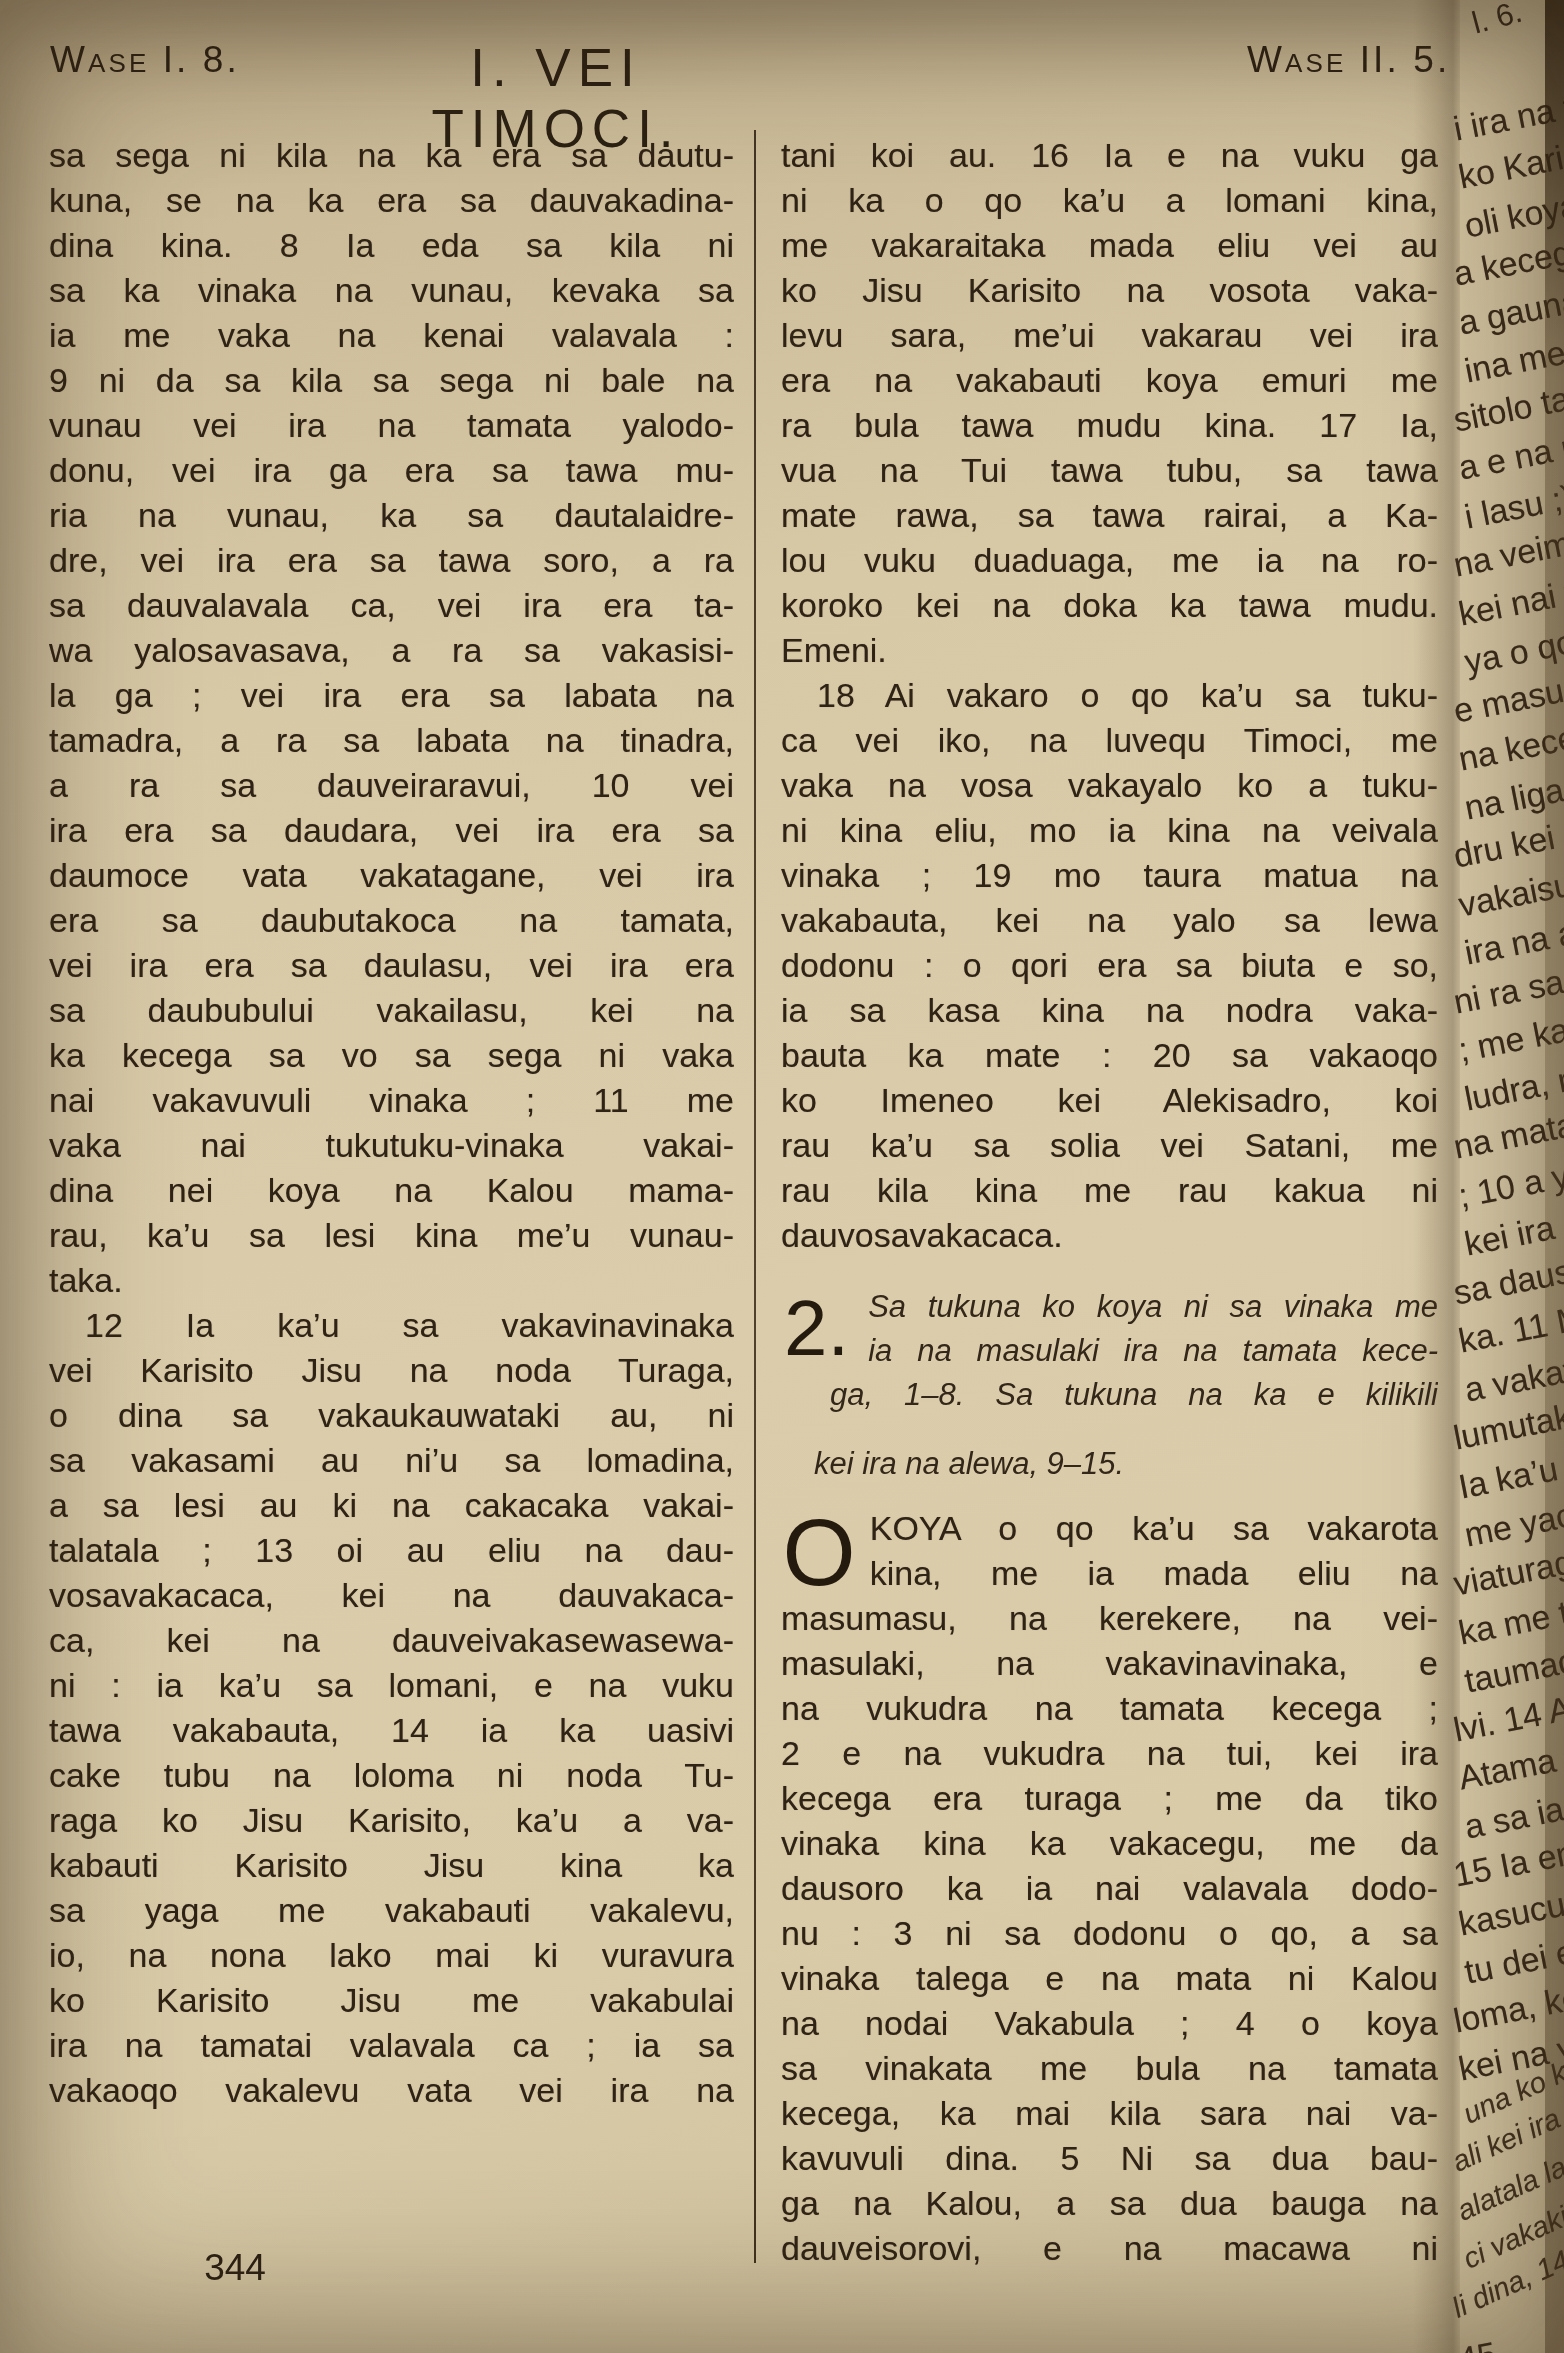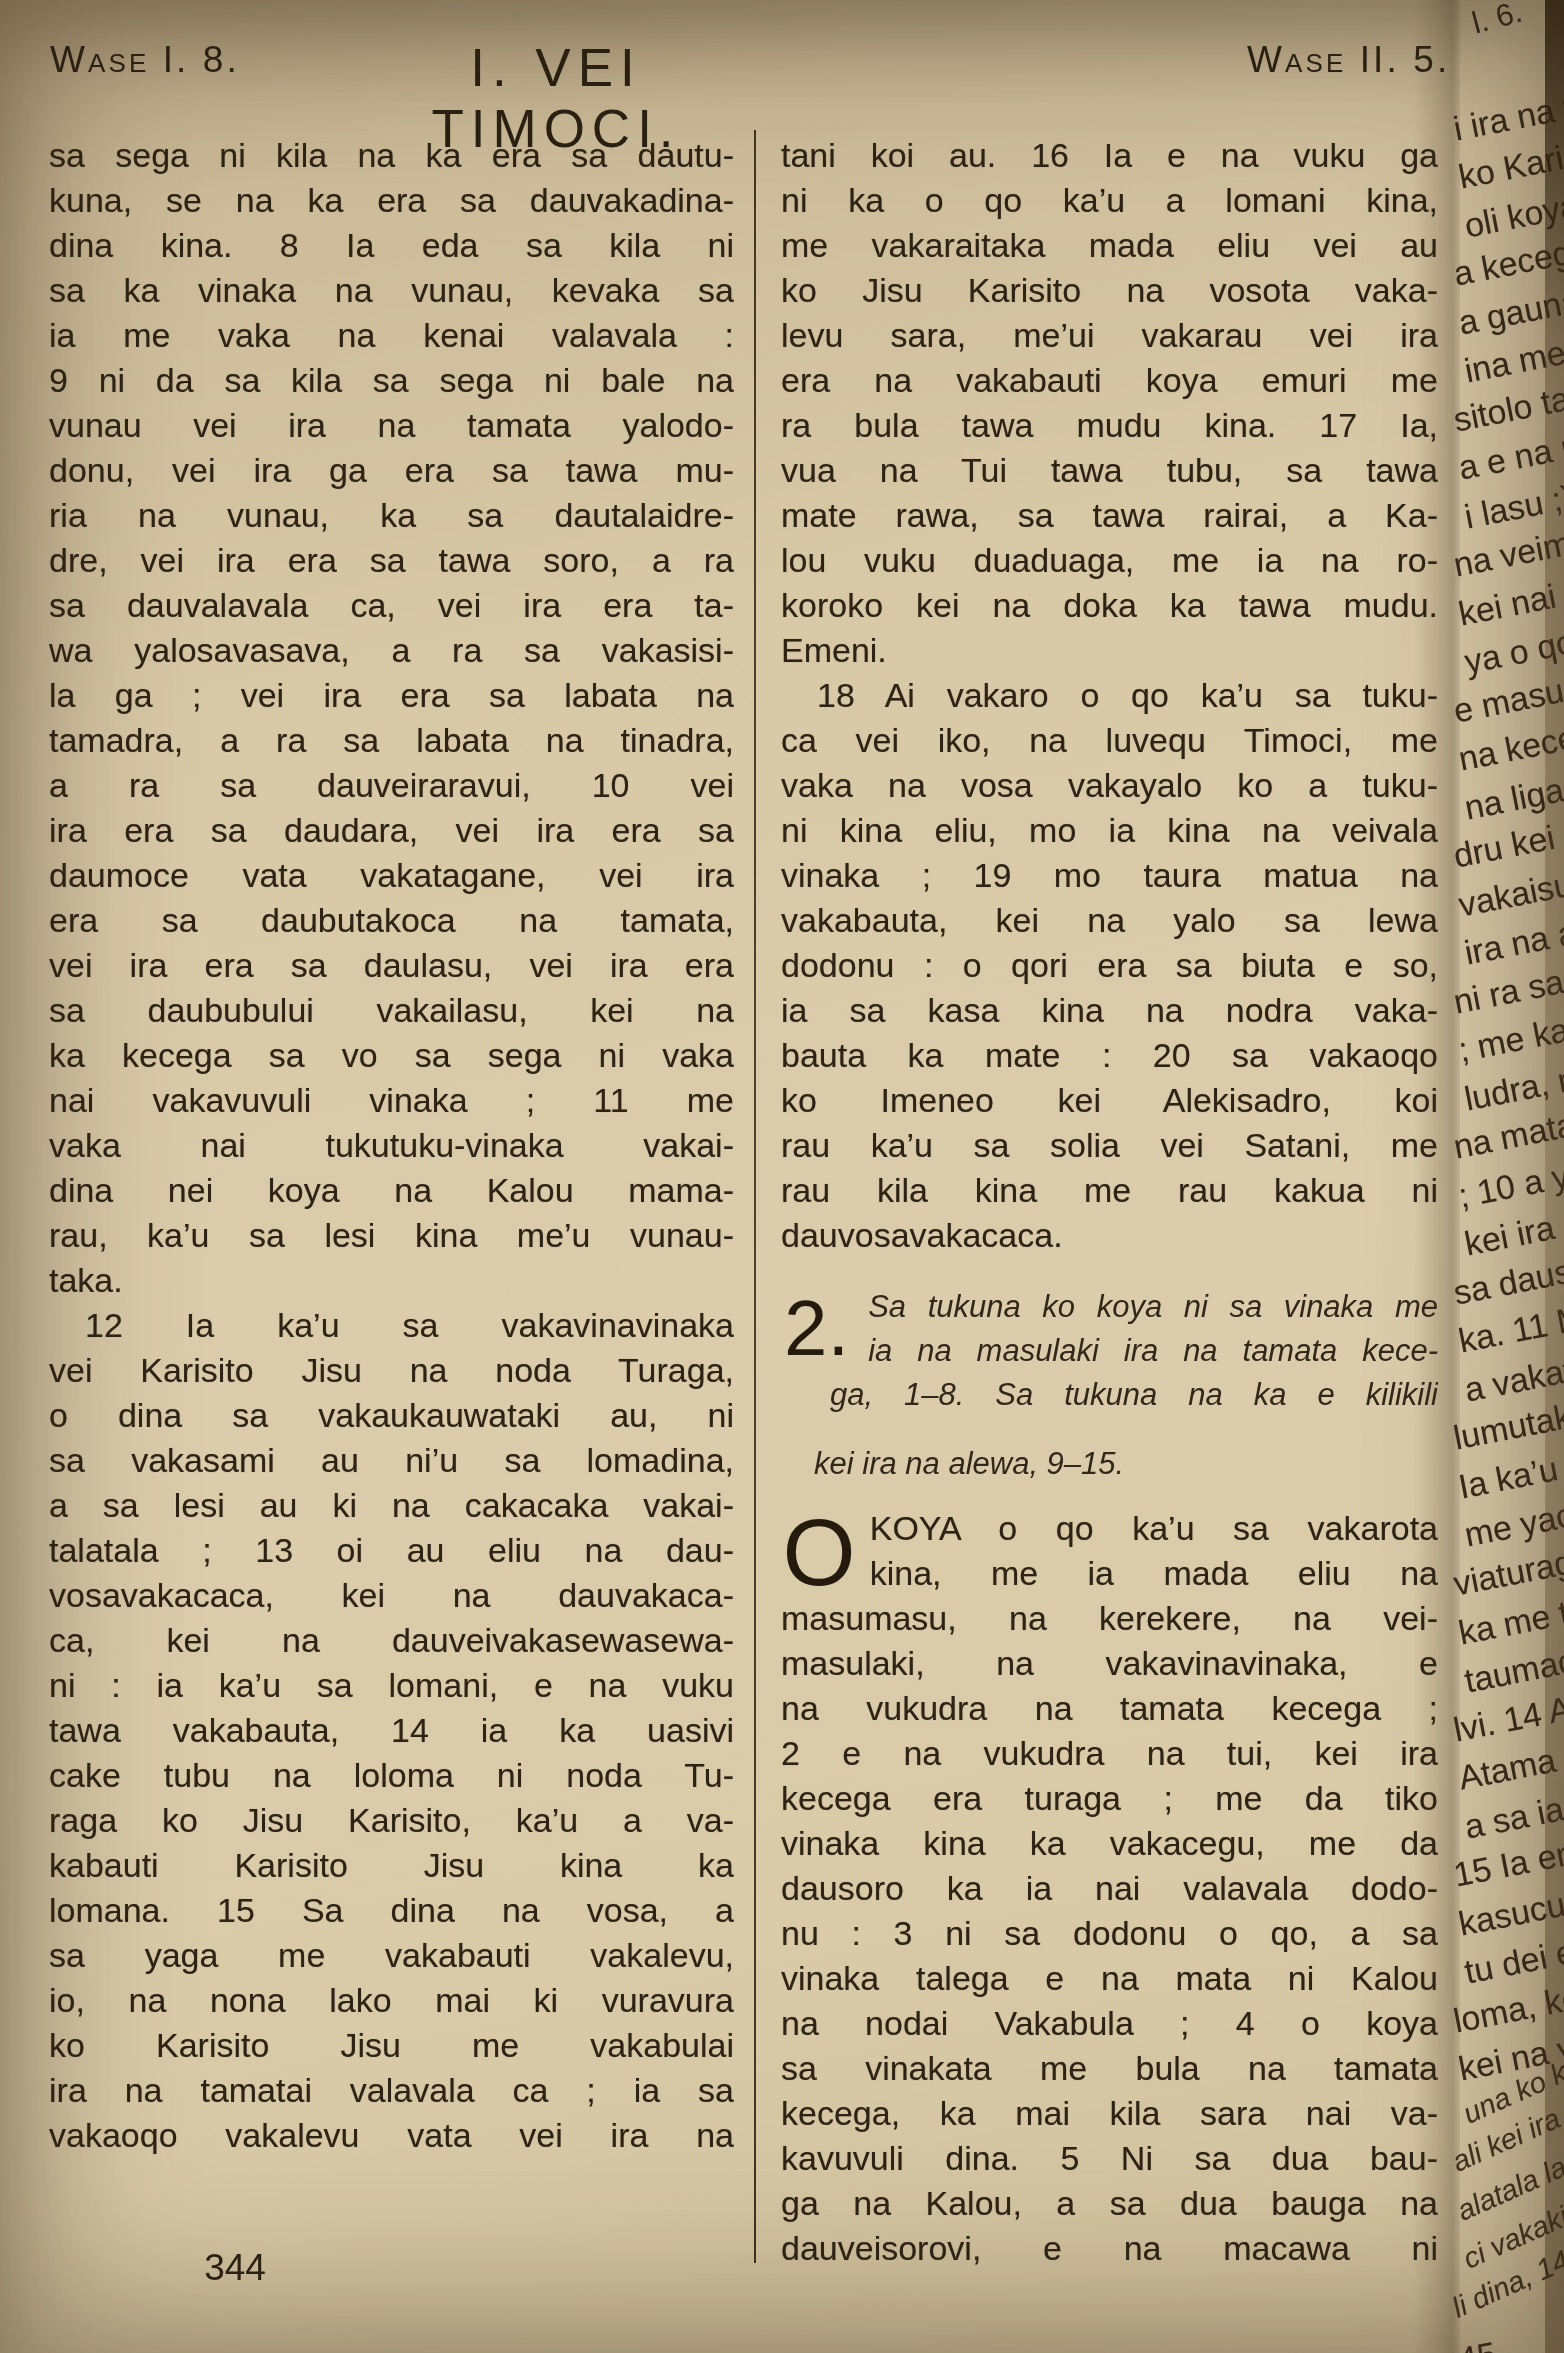--- a/index.html
+++ b/index.html
@@ -94,21 +94,20 @@
       <div class="line">sa vakasami au ni’u sa lomadina,</div>
       <div class="line">a sa lesi au ki na cakacaka vakai-</div>
       <div class="line">talatala ; 13 oi au eliu na dau-</div>
       <div class="line">vosavakacaca, kei na dauvakaca-</div>
       <div class="line">ca, kei na dauveivakasewasewa-</div>
       <div class="line">ni : ia ka’u sa lomani, e na vuku</div>
       <div class="line">tawa vakabauta, 14 ia ka uasivi</div>
       <div class="line">cake tubu na loloma ni noda Tu-</div>
       <div class="line">raga ko Jisu Karisito, ka’u a va-</div>
       <div class="line">kabauti Karisito Jisu kina ka</div>
-      <div class="line">lomana.  15 Sa dina na vosa, a</div>
       <div class="line">sa yaga me vakabauti vakalevu,</div>
       <div class="line">io, na nona lako mai ki vuravura</div>
       <div class="line">ko Karisito Jisu me vakabulai</div>
       <div class="line">ira na tamatai valavala ca ; ia sa</div>
       <div class="line">vakaoqo vakalevu vata vei ira na</div>
     </div>
 
   <div id="divider"></div>
 
   <div class="col" id="col-right">

